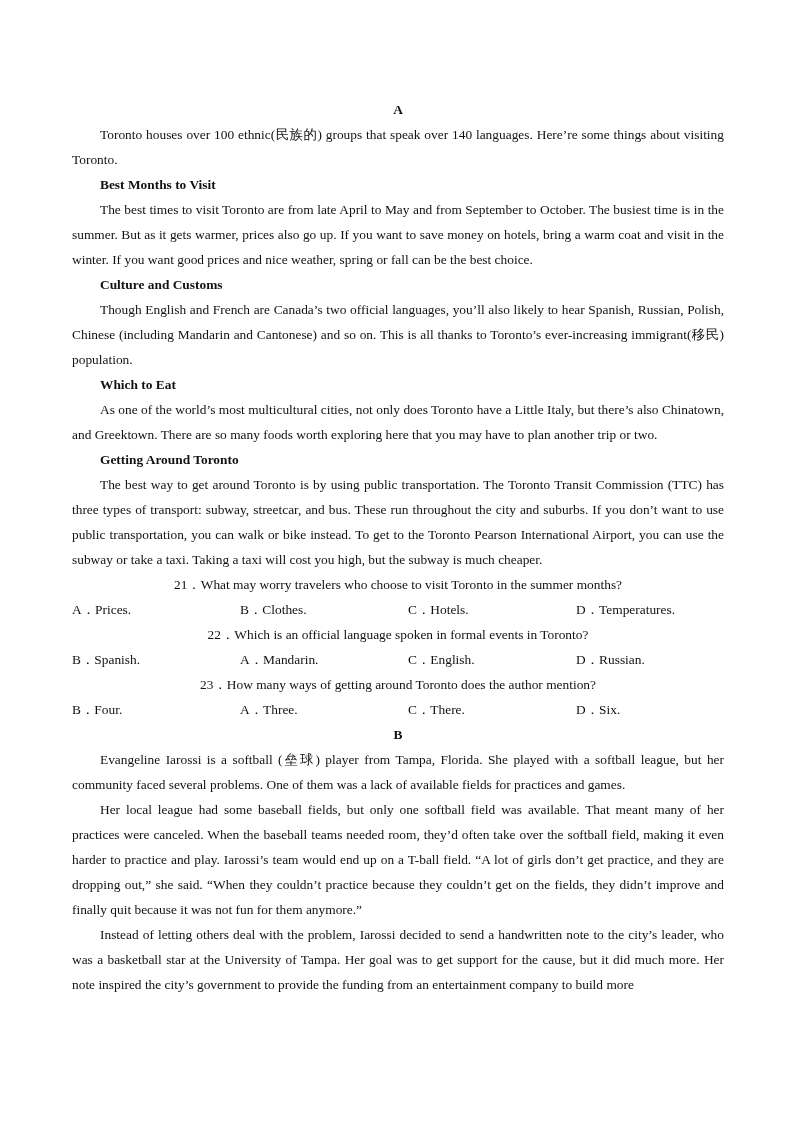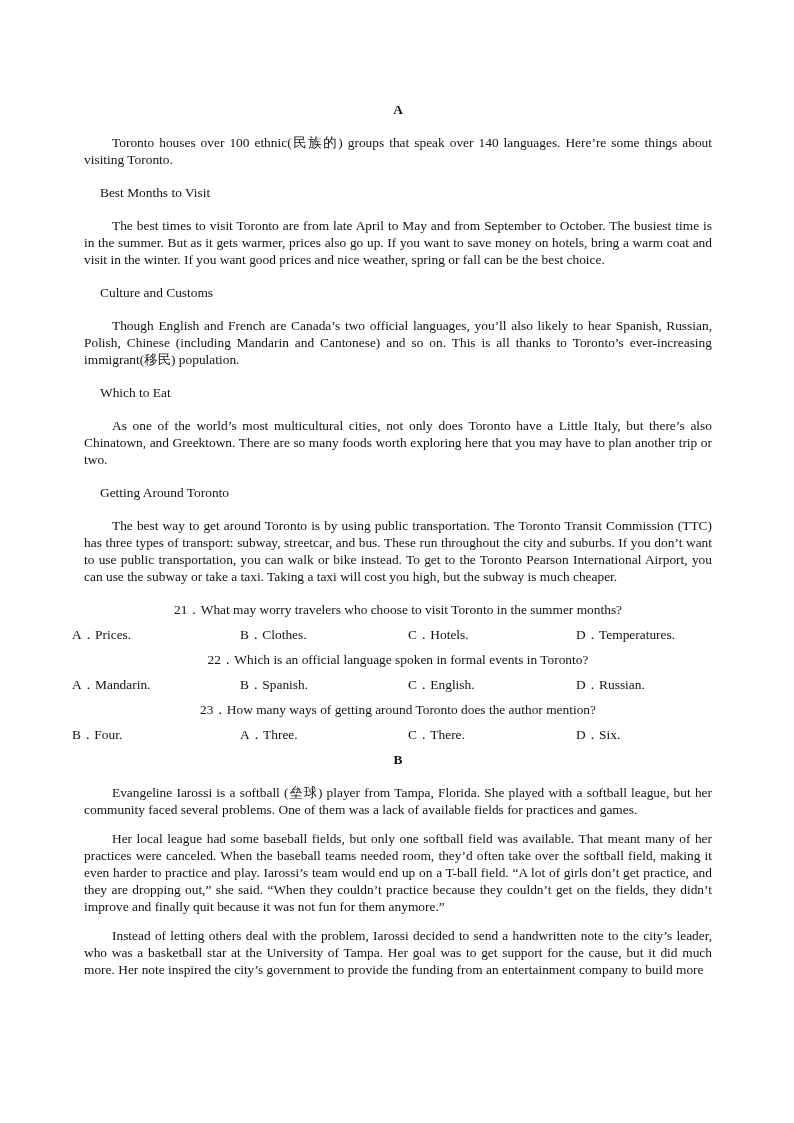--- a/index.html
+++ b/index.html
@@ -22,31 +22,31 @@
       top: 97px;
       width: 652px;
     }
     .section-title {
       text-align: center;
       font-weight: bold;
       height: 25px;
       line-height: 25px;
     }
     .heading {
-      font-weight: normal;
+      font-weight: bold;
       padding-left: 28px;
       height: 25px;
       line-height: 25px;
     }
     .para {
       text-indent: 28px;
-      line-height: 17px;
+      line-height: 25px;
       text-align: justify;
       text-align-last: left;
-      margin: 12px;
+      margin: 0;
     }
     .question {
       height: 25px;
       line-height: 25px;
       white-space: nowrap;
       text-align: center;
     }
     .options {
       display: flex;
       height: 25px;
@@ -85,22 +85,22 @@
     <span class="option">A．Prices.</span>
     <span class="option">B．Clothes.</span>
     <span class="option">C．Hotels.</span>
     <span class="option">D．Temperatures.</span>
   </div>
 
   <div class="question">
     <span>22．</span><span>Which is an official language spoken in formal events in Toronto?</span>
   </div>
   <div class="options">
+    <span class="option">B．Spanish.</span>
     <span class="option">A．Mandarin.</span>
-    <span class="option">B．Spanish.</span>
     <span class="option">C．English.</span>
     <span class="option">D．Russian.</span>
   </div>
 
   <div class="question">
     <span>23．</span><span>How many ways of getting around Toronto does the author mention?</span>
   </div>
   <div class="options">
     <span class="option">B．Four.</span>
     <span class="option">A．Three.</span>

